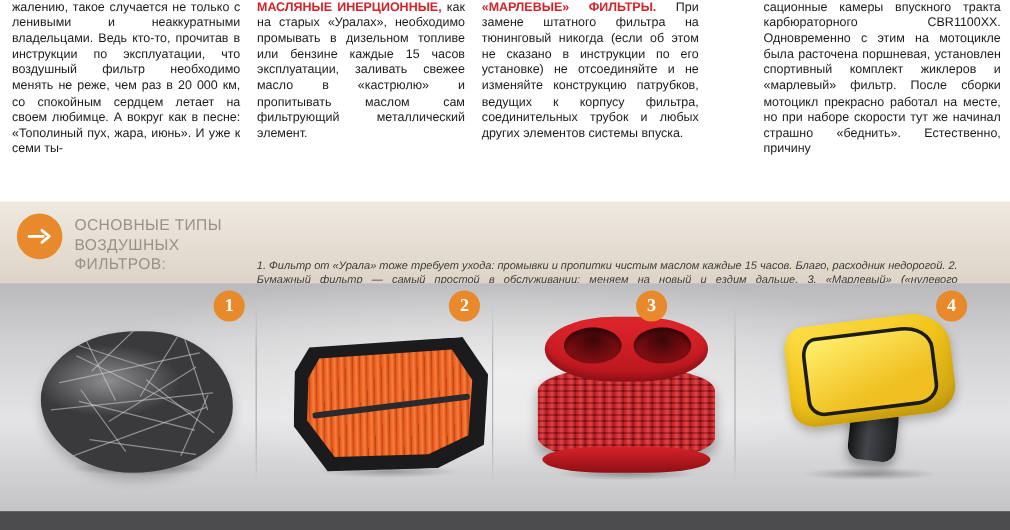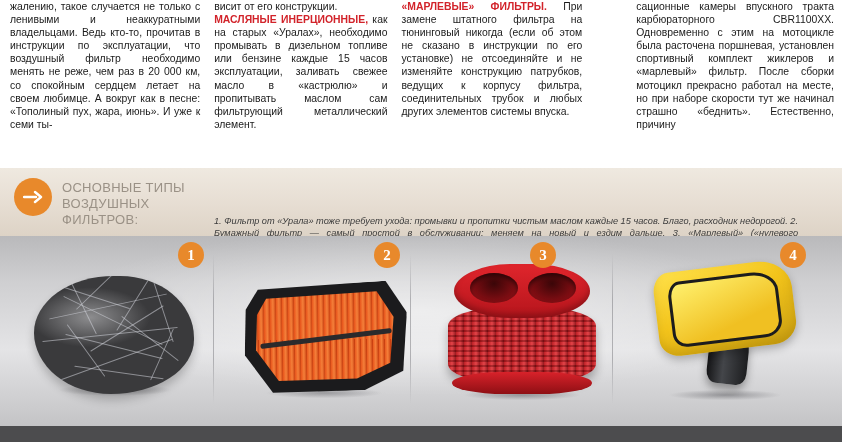--- a/index.html
+++ b/index.html
@@ -383,21 +383,20 @@
 
 <div class="page">
 
   <div class="columns">
 
     <div class="col col-1">
       <p>жалению, такое случается не только с ленивыми и неаккуратными владельцами. Ведь кто-то, прочитав в инструкции по эксплуатации, что воздушный фильтр необходимо менять не реже, чем раз в 20 000 км, со спокойным сердцем летает на своем любимце. А вокруг как в песне: «Тополиный пух, жара, июнь». И уже к семи ты-</p>
     </div>
 
     <div class="col col-2">
-      <p>висит от его конструкции.</p>
       <p>
         <span class="lead-red-upper">МАСЛЯНЫЕ ИНЕРЦИОННЫЕ,</span><span> как на старых «Уралах», необходимо промывать в дизельном топливе или бензине каждые 15 часов эксплуатации, заливать свежее масло в «кастрюлю» и пропитывать маслом сам фильтрующий металлический элемент.</span>
       </p>
     </div>
 
     <div class="col col-3">
       <p>
         <span class="lead-red-upper">«МАРЛЕВЫЕ» ФИЛЬТРЫ.</span><span> При замене штатного фильтра на тюнинговый никогда (если об этом не сказано в инструкции по его установке) не отсоединяйте и не изменяйте конструкцию патрубков, ведущих к корпусу фильтра, соединительных трубок и любых других элементов системы впуска.</span>
       </p>
     </div>

